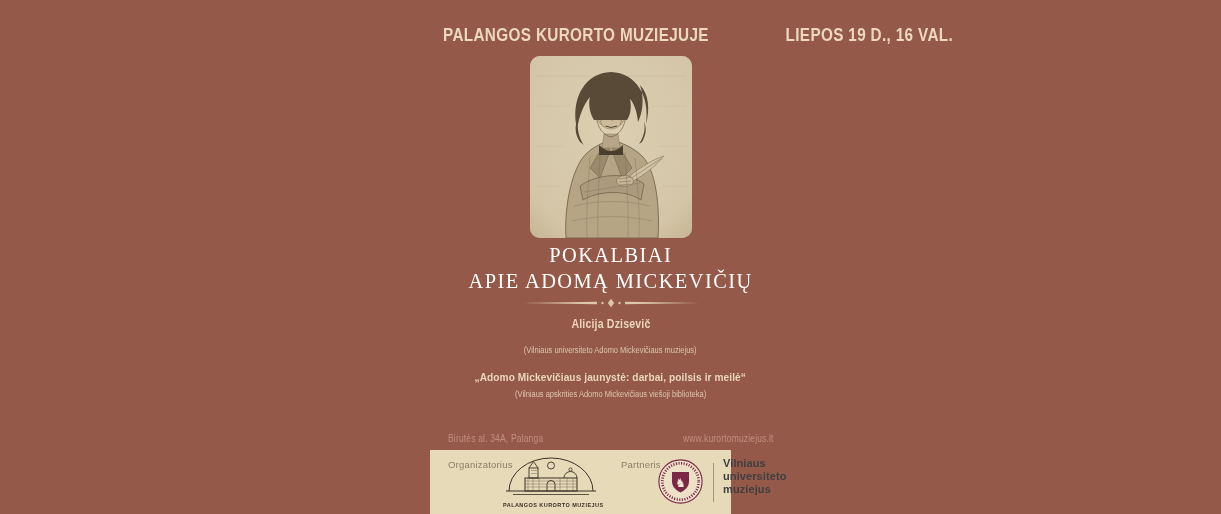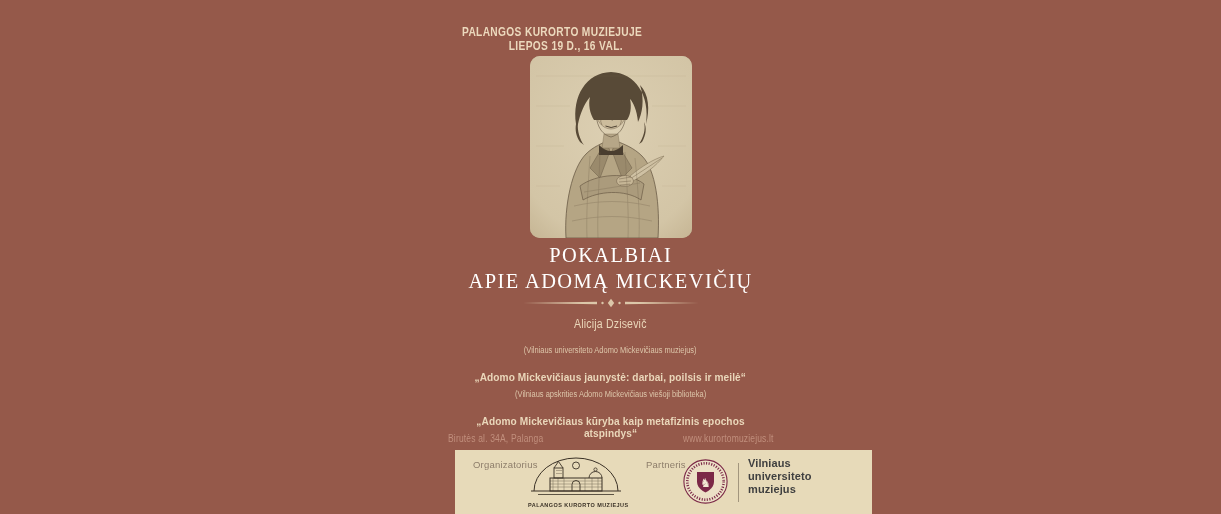--- a/index.html
+++ b/index.html
@@ -5,53 +5,53 @@
   html,body{margin:0;padding:0;background:#95594a;}
   .screen{
     position:relative;width:1221px;height:514px;overflow:hidden;
     background:#95594a;
     font-family:"Liberation Sans", sans-serif;
     -webkit-font-smoothing:antialiased;
   }
   .column{position:absolute;left:430px;top:0;width:361px;height:514px;}
 
   
-  .hdr{position:absolute;top:25px;left:32px;right:17px;display:flex;justify-content:space-between;
-       color:#ecd9bd;font-weight:bold;font-size:12px;letter-spacing:.4px;white-space:nowrap;flex-direction:column;}
+  .hdr{position:absolute;top:25px;left:13px;right:17px;display:flex;justify-content:space-between;
+       color:#ecd9bd;font-weight:bold;font-size:18px;letter-spacing:.4px;white-space:nowrap;}
   .cx-l{display:inline-block;transform:scaleX(.85);transform-origin:left center;}
   .cx-r{display:inline-block;transform:scaleX(.85);transform-origin:right center;}
   .cx-c{display:inline-block;transform:scaleX(.88);transform-origin:center center;}
 
   
   .portrait{position:absolute;left:50%;top:56px;transform:translateX(-50%);
     width:162px;height:182px;border-radius:10px;overflow:hidden;background:#d7c9ab;
     box-shadow:inset 0 0 22px rgba(90,70,45,.35);}
   .portrait svg{display:block;}
 
   
   .title{position:absolute;top:242px;left:0;width:100%;text-align:center;
     font-family:"Liberation Serif", serif;color:#ffffff;font-size:21.5px;line-height:26px;
     letter-spacing:1.5px;white-space:nowrap;}
   .title .ln{display:inline-block;transform:scaleX(.95);transform-origin:center;}
 
   .divider{position:absolute;top:297px;left:50%;transform:translateX(-50%);width:200px;height:12px;}
 
   
   .speaker{position:absolute;left:0;width:100%;text-align:center;color:#ead7ba;}
-  .speaker .nm{font-size:12px;font-weight:normal;letter-spacing:.2px;}
+  .speaker .nm{font-size:12px;font-weight:bold;letter-spacing:.2px;}
   .speaker .af{font-size:8.5px;margin-top:14px;color:#ddc6aa;}
   .speaker .tk{font-size:11.5px;font-weight:bold;margin-top:16px;letter-spacing:.1px;}
   .sp1{top:317px;} .sp2{top:375px;}
 
   
   .addr{position:absolute;top:433px;left:18px;right:17px;display:flex;justify-content:space-between;
     color:#c18f7d;font-size:10px;letter-spacing:.2px;white-space:nowrap;}
 
   
-  .bar{position:absolute;top:450px;left:0;width:417px;height:64px;background:#e7dab9;margin-left:25px;}
+  .bar{position:absolute;top:450px;left:0;width:301px;height:64px;background:#e7dab9;}
   .bar .lbl{position:absolute;font-size:9.5px;color:#8d7d6a;letter-spacing:.2px;}
   .lbl-org{left:18px;top:9px;}
   .lbl-par{left:191px;top:9px;}
   .plogo{position:absolute;left:73px;top:5px;width:96px;text-align:center;}
   .plogo .cap{font-size:5.5px;letter-spacing:.45px;color:#3a3126;font-weight:bold;margin-top:1px;white-space:nowrap;}
   .vuseal{position:absolute;left:228px;top:9px;width:45px;height:45px;}
   .vline{position:absolute;left:283px;top:13px;width:1px;height:39px;background:#a2957d;}
   .vuname{position:absolute;left:293px;top:7px;color:#3f3f3f;font-weight:bold;font-size:11px;line-height:13px;letter-spacing:.1px;}
 </style>
 </head>
@@ -139,21 +139,20 @@
     </svg>
 
     <div class="speaker sp1">
       <div class="nm"><span class="cx-c">Alicija Dzisevič</span></div>
       <div class="af"><span class="cx-c">(Vilniaus universiteto Adomo Mickevičiaus muziejus)</span></div>
       <div class="tk"><span class="cx-c">„Adomo Mickevičiaus jaunystė: darbai, poilsis ir meilė“</span></div>
     </div>
 
     <div class="speaker sp2">
       <div class="af"><span class="cx-c">(Vilniaus apskrities Adomo Mickevičiaus viešoji biblioteka)</span></div>
-      <div class="tk"><span class="cx-c">„Adomo Mickevičiaus kūryba kaip metafizinis epochos atspindys“</span></div>
     </div>
 
     <div class="addr">
       <span class="cx-l">Birutės al. 34A, Palanga</span>
       <span class="cx-r">www.kurortomuziejus.lt</span>
     </div>
 
     <div class="bar">
       <span class="lbl lbl-org">Organizatorius</span>
 

